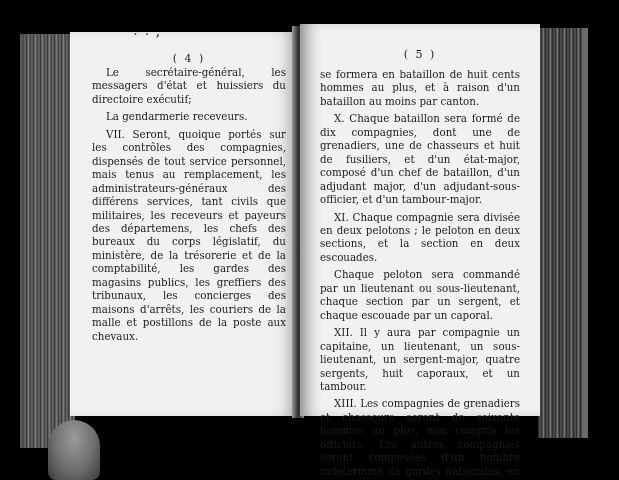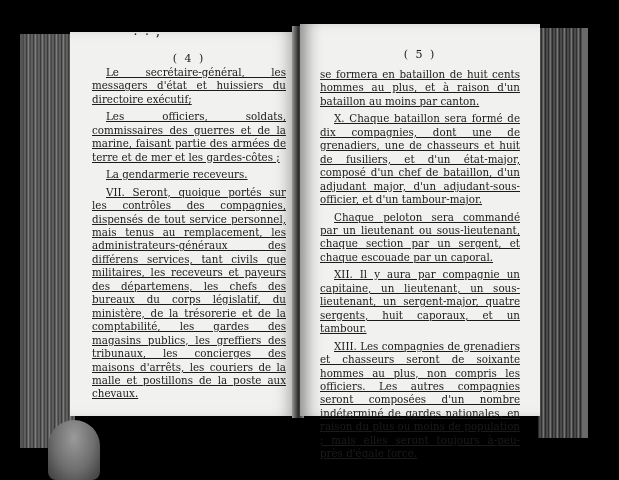--- a/index.html
+++ b/index.html
@@ -33,21 +33,21 @@
     position:absolute; left:292px; top:26px; width:12px; height:392px;
     background: linear-gradient(90deg, #999 0%, #3b3b3b 45%, #2a2a2a 55%, #8e8e8e 100%);
   }
   .text {
     position:absolute; font-size:10.3px; line-height:13.45px; text-align:justify;
   }
   .page-left .text { left:22px; top:0; width:194px; }
   .page-right .text { left:20px; top:0; width:200px; }
   .pagenum { text-align:center; font-size:11px; line-height:13px; height:14px; margin-top:20px; letter-spacing:2px; }
   .page-right .pagenum { margin-top:24px; }
-  p { margin:0 0 4px 0; text-indent:14px;text-decoration:underline; }
+  p { margin:0 0 4px 0; text-indent:14px; }
   p.cont { text-indent:0;margin-top:6px; }
   .mark {
     position:absolute; left:72px; top:8px; font-size:14px; color:#222;
   }
   .finger {
     position:absolute; left:48px; top:420px; width:52px; height:60px;
     background: radial-gradient(ellipse at 50% 30%, #9a9a9a 0%, #6e6e6e 55%, #3a3a3a 100%);
     border-radius: 26px 26px 8px 8px;
   }
 </style>
@@ -56,34 +56,34 @@
 
 <div class="book">
   <div class="edge-left"></div>
   <div class="edge-right"></div>
 
   <div class="page page-left">
     <div class="mark" style="left:62px;top:0;">˙ ˙ ʼ</div>
     <div class="text">
       <div class="pagenum">( 4 )</div>
       <p>Le secrétaire-général, les messagers d'état et huissiers du directoire exécutif;</p>
-      <p>Les officiers, soldats, commissaires des guerres et de la marine, faisant partie des armées de terre et de mer et les gardes-côtes ;</p>
       <p>La gendarmerie receveurs.</p>
       <p>VII. Seront, quoique portés sur les contrôles des compagnies, dispensés de tout service personnel, mais tenus au remplacement, les administrateurs-généraux des différens services, tant civils que militaires, les receveurs et payeurs des départemens, les chefs des bureaux du corps législatif, du ministère, de la trésorerie et de la comptabilité, les gardes des magasins publics, les greffiers des tribunaux, les concierges des maisons d'arrêts, les couriers de la malle et postillons de la poste aux chevaux.</p>
 
     </div>
   </div>
 
   <div class="gutter"></div>
 
   <div class="page page-right">
     <div class="text">
       <div class="pagenum">( 5 )</div>
       <p class="cont">se formera en bataillon de huit cents hommes au plus, et à raison d'un bataillon au moins par canton.</p>
       <p>X. Chaque bataillon sera formé de dix compagnies, dont une de grenadiers, une de chasseurs et huit de fusiliers, et d'un état-major, composé d'un chef de bataillon, d'un adjudant major, d'un adjudant-sous-officier, et d'un tambour-major.</p>
+      <p>XI. Chaque compagnie sera divisée en deux pelotons ; le peloton en deux sections, et la section en deux escouades.</p>
       <p>Chaque peloton sera commandé par un lieutenant ou sous-lieutenant, chaque section par un sergent, et chaque escouade par un caporal.</p>
       <p>XII. Il y aura par compagnie un capitaine, un lieutenant, un sous-lieutenant, un sergent-major, quatre sergents, huit caporaux, et un tambour.</p>
       <p>XIII. Les compagnies de grenadiers et chasseurs seront de soixante hommes au plus, non compris les officiers. Les autres compagnies seront composées d'un nombre indéterminé de gardes nationales, en raison du plus ou moins de population ; mais elles seront toujours à-peu-près d'égale force.</p>
 
     </div>
   </div>
 
   <div class="finger"></div>
 </div>
 

